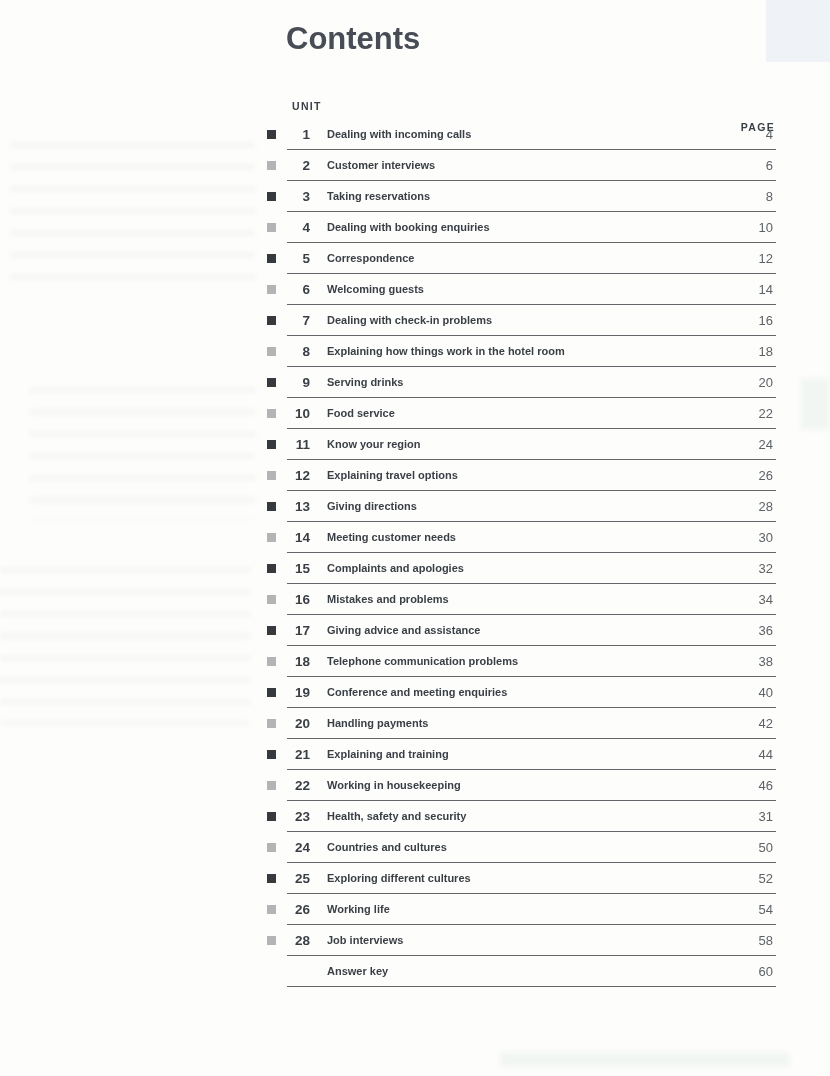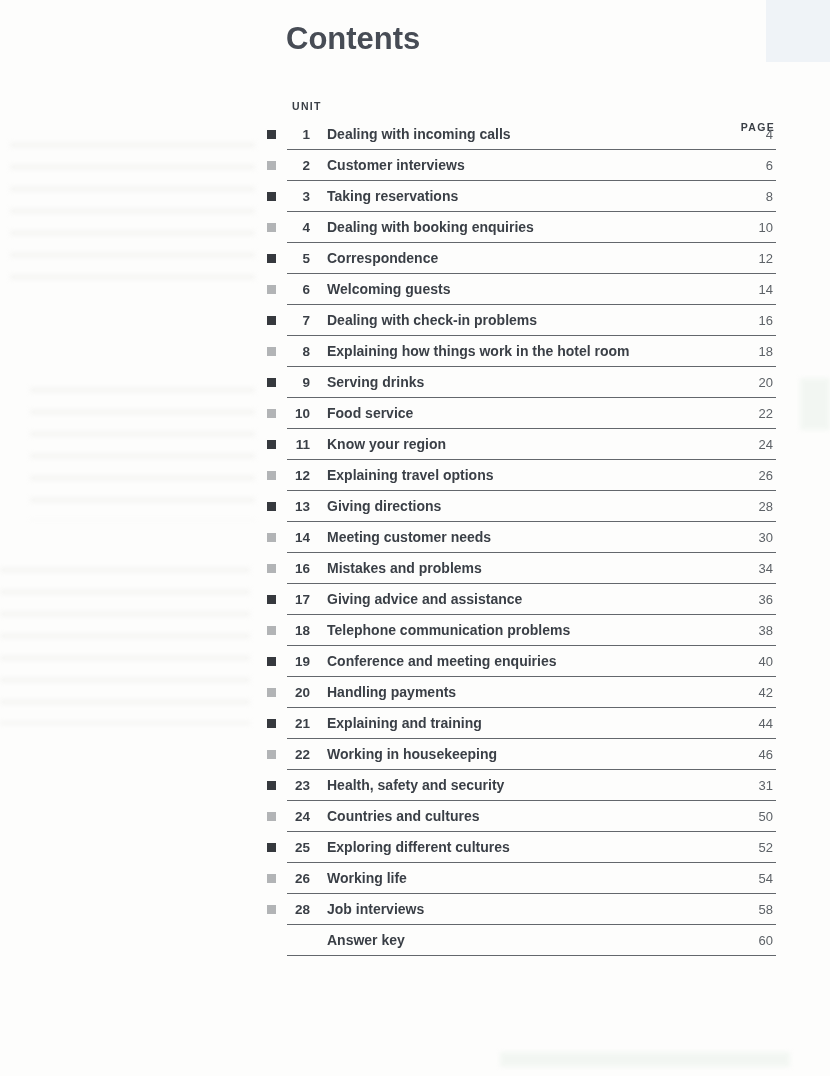--- a/index.html
+++ b/index.html
@@ -75,21 +75,21 @@
   .unit {
     flex: none;
     width: 23px;
     text-align: right;
     font-size: 13.5px;
     font-weight: bold;
     color: var(--text, #3a3f46);
   }
   .title {
     margin-left: 17px;
-    font-size: 14px;
+    font-size: 11px;
     font-weight: bold;
     color: var(--text, #3a3f46);
     white-space: nowrap;
   }
   .pg {
     margin-left: auto;
     padding-right: 3px;
     font-size: 13px;
     font-weight: normal;
     color: var(--page-number, #5d6267);
@@ -193,20 +193,26 @@
     <span class="title">Giving directions</span>
     <span class="pg">28</span>
   </div>
         <div class="row">
     <span class="bullet bullet-light"></span>
     <span class="unit">14</span>
     <span class="title">Meeting customer needs</span>
     <span class="pg">30</span>
   </div>
         <div class="row">
+    <span class="bullet bullet-dark"></span>
+    <span class="unit">15</span>
+    <span class="title">Complaints and apologies</span>
+    <span class="pg">32</span>
+  </div>
+        <div class="row">
     <span class="bullet bullet-light"></span>
     <span class="unit">16</span>
     <span class="title">Mistakes and problems</span>
     <span class="pg">34</span>
   </div>
         <div class="row">
     <span class="bullet bullet-dark"></span>
     <span class="unit">17</span>
     <span class="title">Giving advice and assistance</span>
     <span class="pg">36</span>

